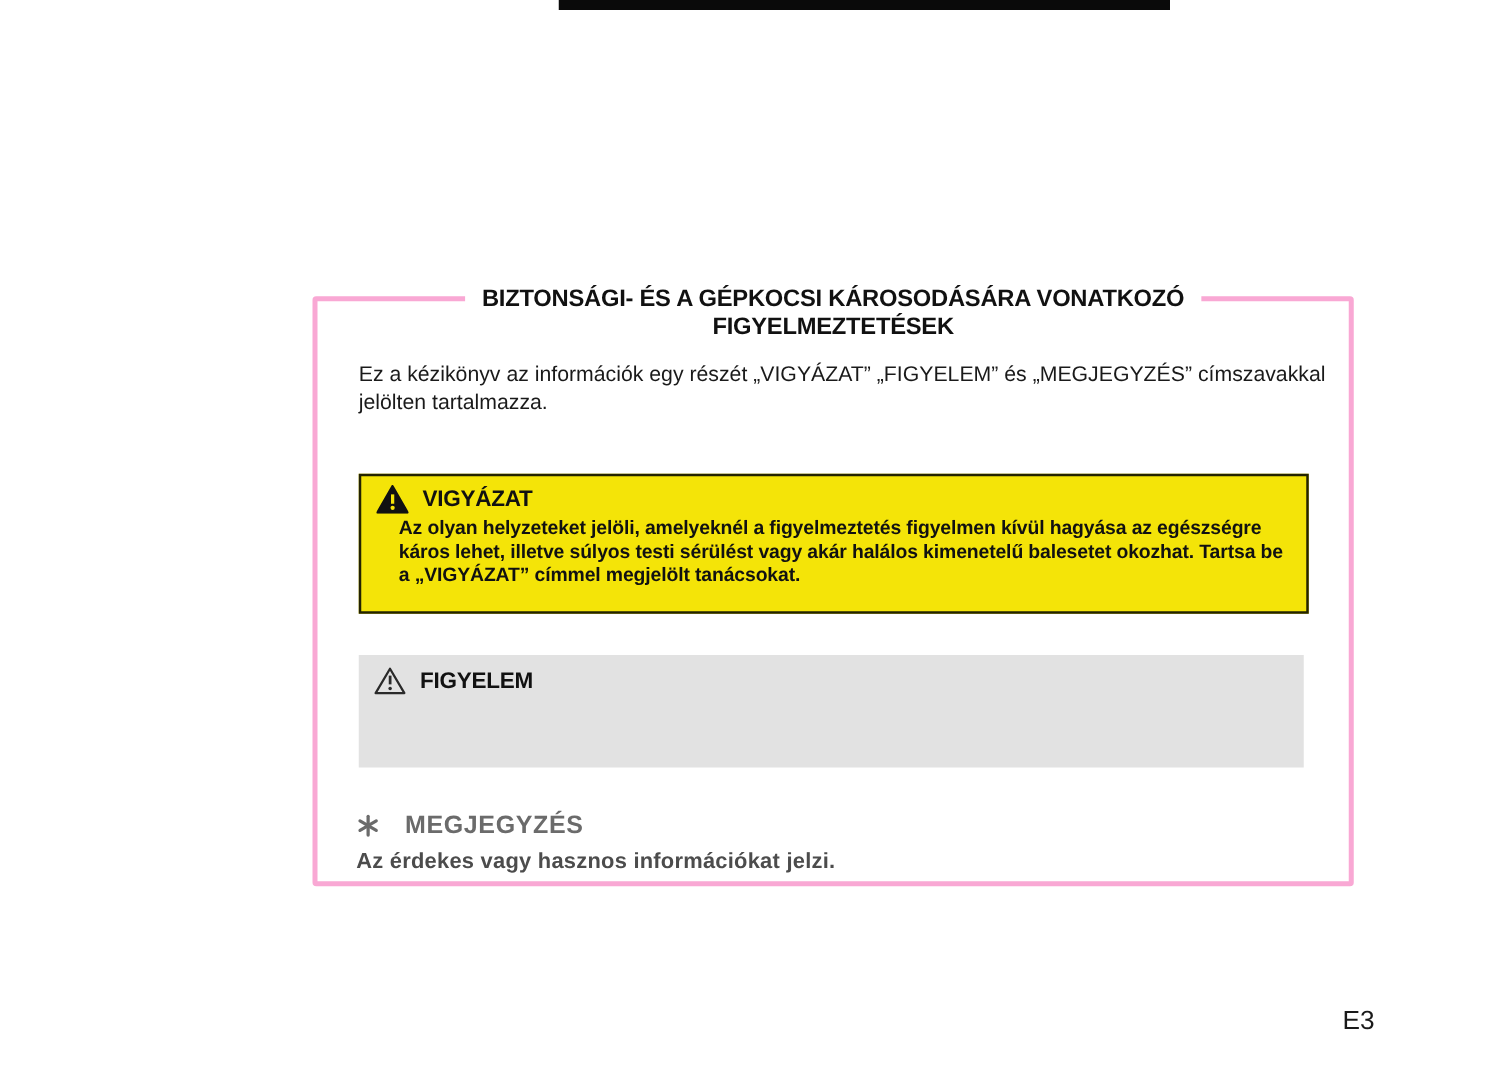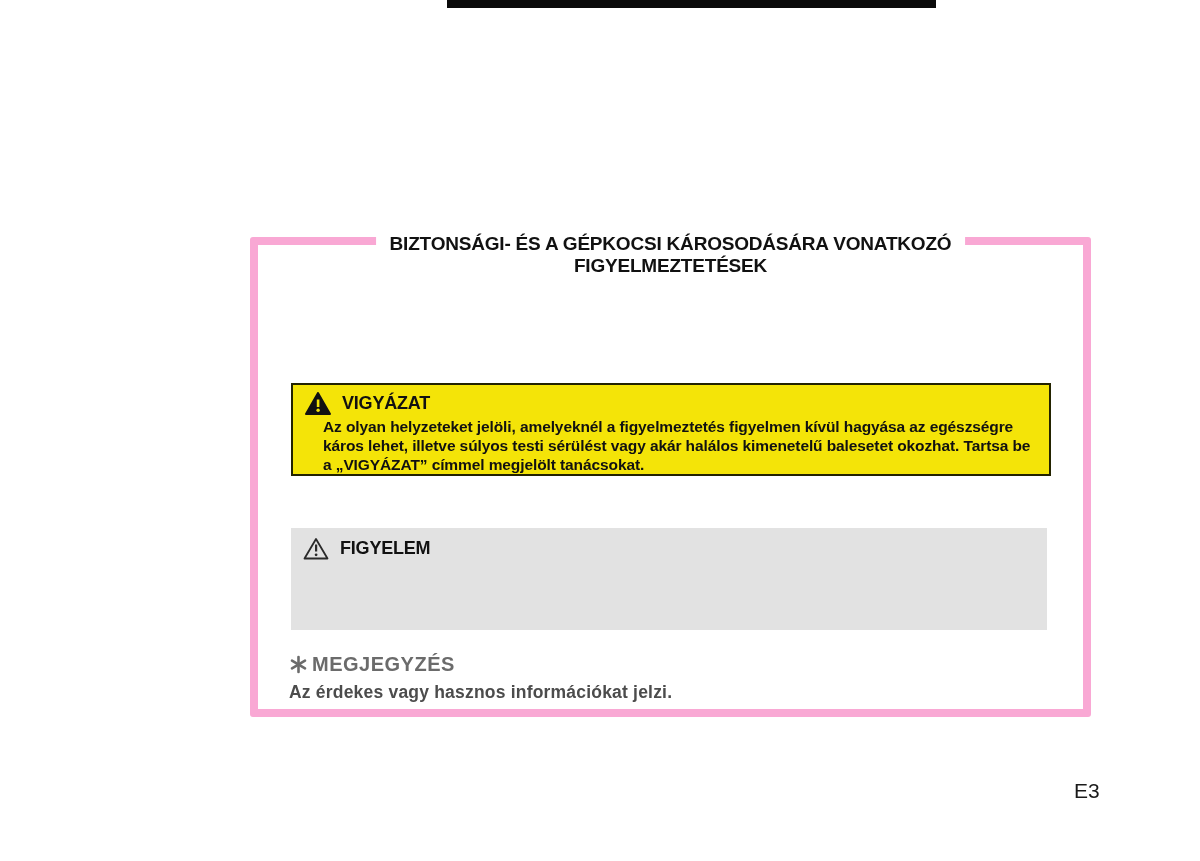--- a/index.html
+++ b/index.html
@@ -6,84 +6,85 @@
   body{
     width:1200px;height:861px;position:relative;background:#ffffff;
     font-family:"Liberation Sans","DejaVu Sans",sans-serif;color:#161616;
     overflow:hidden;
   }
   .top-bar{
     position:absolute;left:447px;top:0;width:489px;height:8px;background:#0a0a0a;
   }
   .frame{
     position:absolute;left:250px;top:237px;width:825px;height:464px;
-    border:8px solid #f9a8d4;border-radius:3px;background:#ffffff;
+    border:4px solid #f9a8d4;border-radius:3px;background:#ffffff;
   }
   .frame-title{
     position:absolute;top:-12px;left:50%;transform:translateX(-50%);
     background:#ffffff;padding:0 14px;text-align:center;
     font-weight:bold;font-size:19px;line-height:22px;letter-spacing:-0.2px;
     white-space:nowrap;color:#111;
   }
   .intro-1{
     position:absolute;left:33px;top:48px;width:792px;
     font-size:17px;line-height:22px;color:#1a1a1a;
   }
   .intro-2{
     position:absolute;left:33px;top:92px;width:792px;
     font-size:17px;line-height:22px;color:#1a1a1a;
   }
   .warn-box{
     position:absolute;left:33px;box-sizing:border-box;padding:6px 12px 6px 12px;
   }
   .warn-caution{
-    top:138px;width:760px;height:93px;background:#f4e408;border:2px solid #232300;
+    top:138px;width:760px;height:112px;background:#f4e408;border:2px solid #232300;
   }
   .warn-attention{
-    top:283px;width:756px;height:102px;background:#e2e2e2;border:none;padding-top:8px;
+    top:283px;width:756px;height:90px;background:#e2e2e2;border:none;padding-top:8px;
   }
   .warn-head{
     display:flex;align-items:center;gap:11px;height:24px;margin-bottom:2px;
   }
   .warn-label{
     font-weight:bold;font-size:18px;letter-spacing:-0.2px;color:#111;
   }
   .warn-text{
     font-weight:bold;font-size:15.5px;line-height:19px;letter-spacing:-0.1px;color:#111;margin-left:18px;
   }
   .tri-icon{display:block;}
   .note-block{
     position:absolute;left:31px;top:408px;width:780px;
   }
   .note-head{
-    display:flex;align-items:center;gap:4px;
+    display:flex;align-items:center;gap:20px;
   }
   .note-label{
     font-weight:bold;font-size:20px;letter-spacing:0.5px;color:#6b6b6b;
   }
   .note-text{
     margin-top:6px;font-family:Liberation Sans, sans-serif;
     font-weight:bold;font-size:17.5px;color:#4c4c4c;letter-spacing:0.2px;
   }
   .page-number{
-    position:absolute;left:1074px;top:778px;font-size:21px;line-height:26px;color:#1a1a1a;
+    position:absolute;left:1074px;top:804px;font-size:21px;line-height:26px;color:#1a1a1a;
   }
 </style>
 </head>
 <body>
 
 <div class="top-bar"></div>
 
 <div class="frame">
 
   <div class="frame-title">
     <div>BIZTONSÁGI- ÉS A GÉPKOCSI KÁROSODÁSÁRA VONATKOZÓ</div>
     <div>FIGYELMEZTETÉSEK</div>
   </div>
 
+  <div class="intro-1">Ez a kézikönyv az információk egy részét „VIGYÁZAT” „FIGYELEM” és „MEGJEGYZÉS” címszavakkal jelölten tartalmazza.</div>
 
   <div class="warn-box warn-caution">
     <div class="warn-head">
       <span>
         <svg class="tri-icon" width="26" height="23" viewBox="0 0 26 23">
           <path d="M13 1 L25 22 L1 22 Z" fill="#111" stroke="#111" stroke-width="2" stroke-linejoin="round"></path>
           <rect x="11.8" y="7.5" width="2.6" height="7.5" fill="#f4e408"></rect>
           <circle cx="13.1" cy="18.2" r="1.7" fill="#f4e408"></circle>
         </svg>
       </span>

